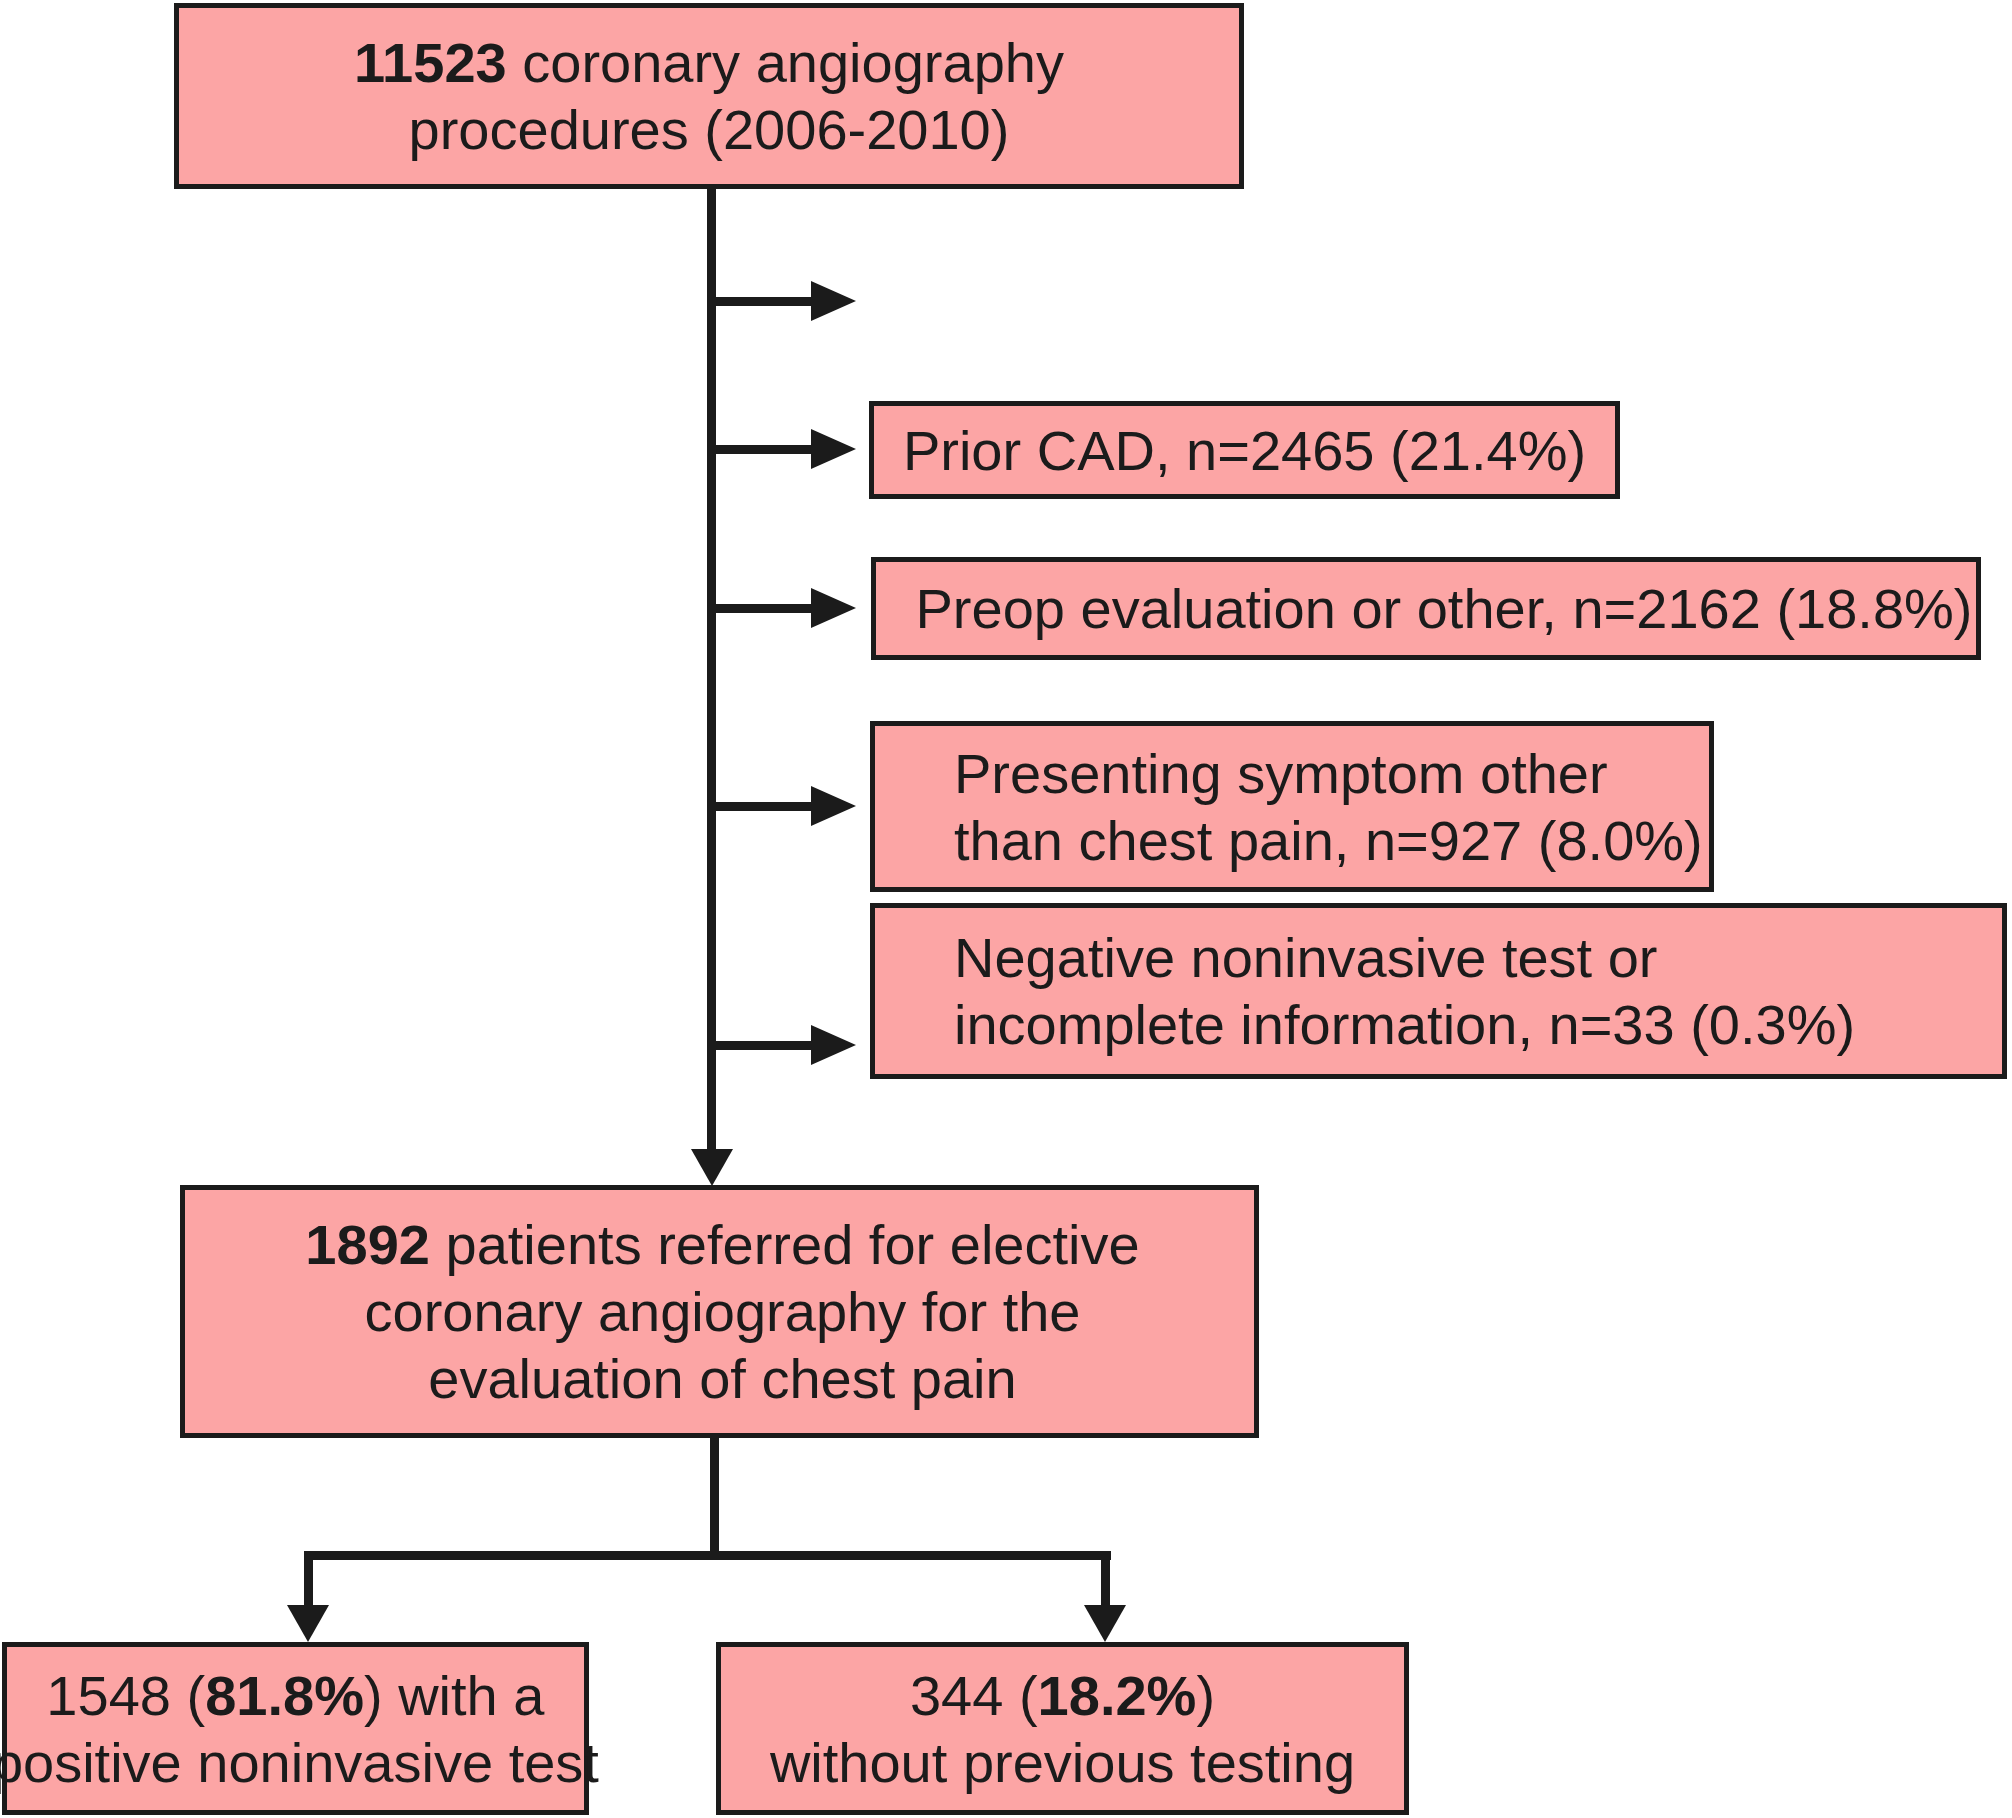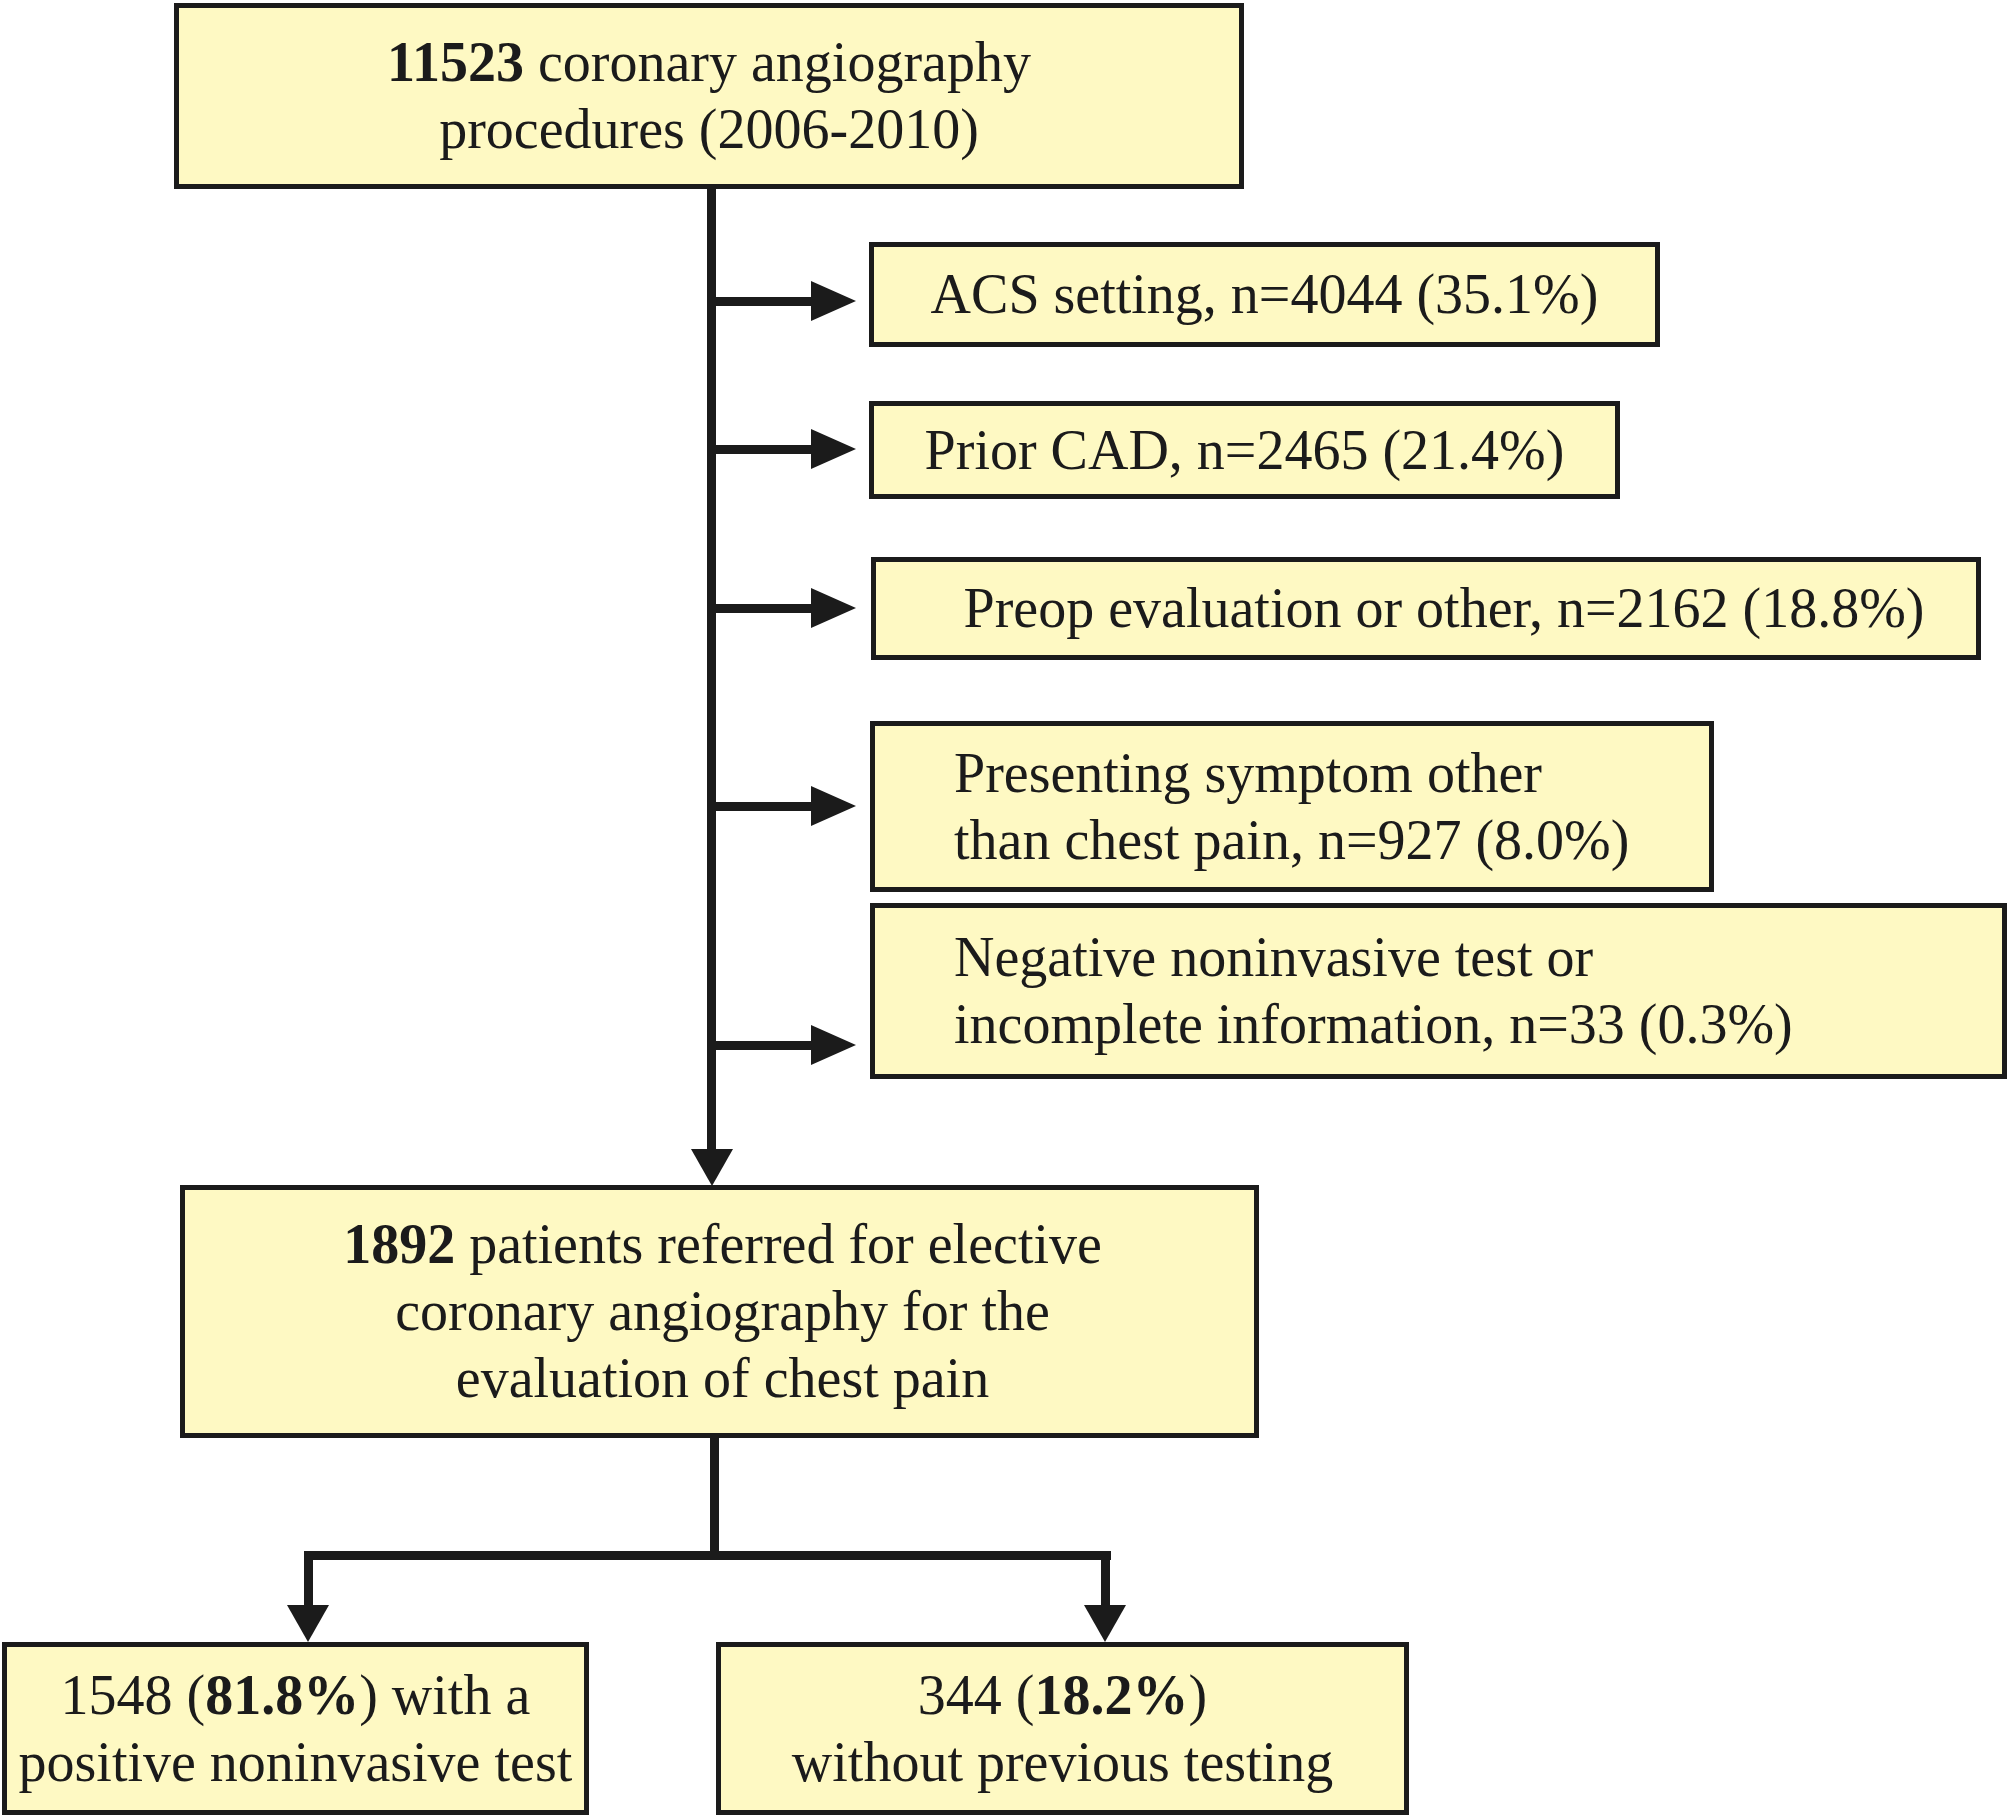--- a/index.html
+++ b/index.html
@@ -7,29 +7,28 @@
     position:relative;
     width:2012px;height:1819px;
     background:#ffffff;
     font-family:"Liberation Sans","DejaVu Sans",sans-serif;
     color:#1b1b1b;
     overflow:hidden;
   }
   .box{
     position:absolute;
     box-sizing:border-box;
-    background:#fef9c3;
+    background:#fca5a5;
     border:5.6px solid #1b1b1b;
     display:flex;
     flex-direction:column;
     justify-content:center;
     font-size:56px;
     line-height:67px;
     color:#1b1b1b;
-    font-family:Liberation Serif, serif;
   }
   .box.center{align-items:center;text-align:center;}
   .box.leftalign{align-items:flex-start;text-align:left;padding-left:79px;}
   .tline{white-space:pre;}
   .b{font-weight:bold;}
   .hline,.vline{position:absolute;background:#1b1b1b;}
   .arrow-right{
     position:absolute;width:0;height:0;
     border-left:45px solid #1b1b1b;
     border-top:20.6px solid transparent;
@@ -63,23 +62,20 @@
 
   <div class="hline" style="left:712px;top:604px;width:101px;height:9.4px;"></div>
   <div class="arrow-right" style="left:811px;top:588px;"></div>
 
   <div class="hline" style="left:712px;top:802px;width:101px;height:9.4px;"></div>
   <div class="arrow-right" style="left:811px;top:786px;"></div>
 
   <div class="hline" style="left:712px;top:1041px;width:101px;height:9.4px;"></div>
   <div class="arrow-right" style="left:811px;top:1025px;"></div>
 
-  <div class="box center" style="left:869px;top:242px;width:791px;height:105px;">
-    <div class="tline">ACS setting, n=4044 (35.1%)</div>
-  </div>
 
   <div class="box center" style="left:869px;top:401px;width:751px;height:98px;">
     <div class="tline">Prior CAD, n=2465 (21.4%)</div>
   </div>
 
   <div class="box center" style="left:871px;top:557px;width:1110px;height:103px;padding-left:36px;">
     <div class="tline">Preop evaluation or other, n=2162 (18.8%)</div>
   </div>
 
   <div class="box leftalign" style="left:870px;top:721px;width:844px;height:171px;">

